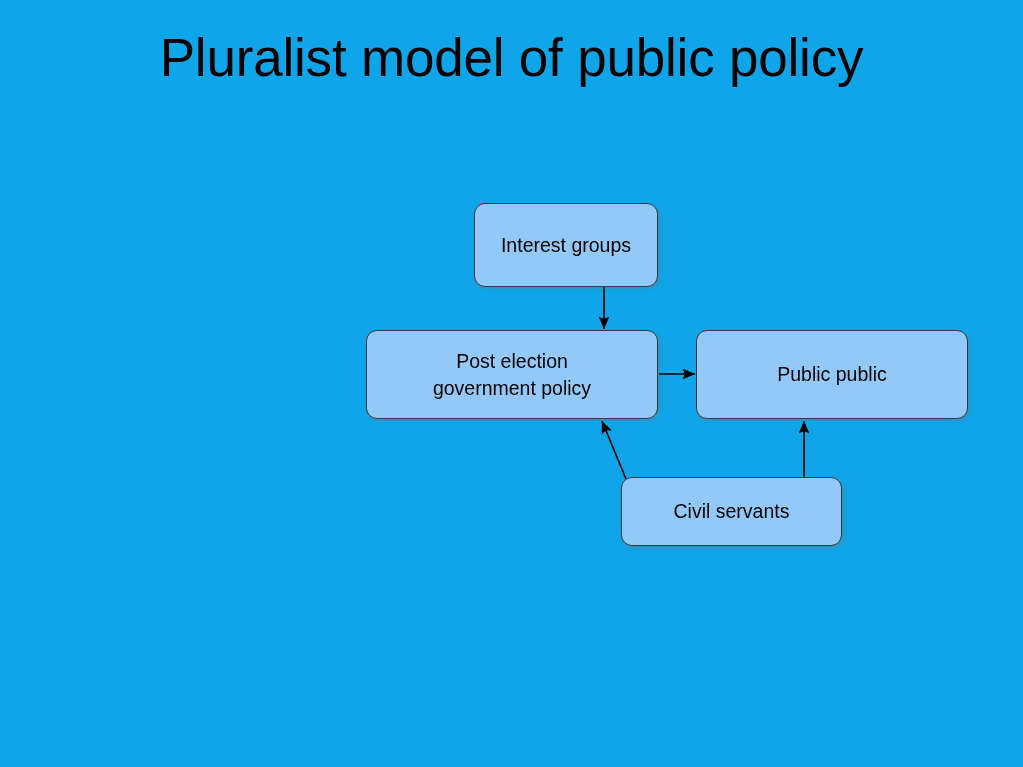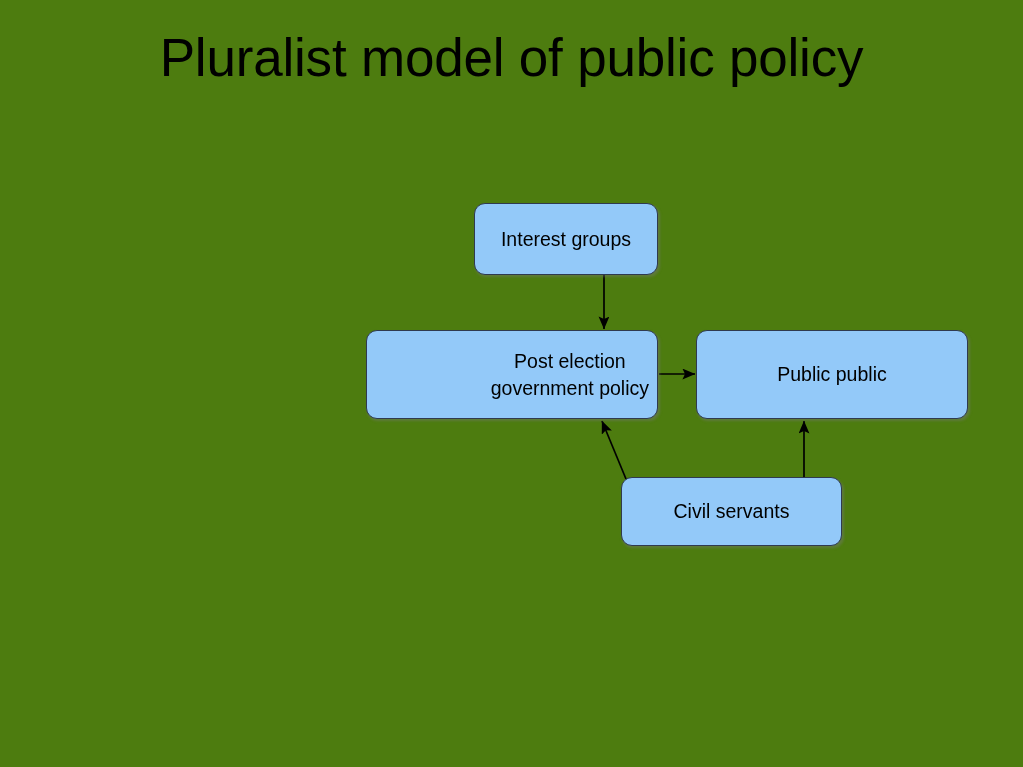--- a/index.html
+++ b/index.html
@@ -8,21 +8,21 @@
     padding: 0;
     background: #ffffff;
   }
   body {
     font-family: "Liberation Sans", sans-serif;
   }
   #slide {
     position: relative;
     width: 1023px;
     height: 767px;
-    background: #4d7c0f;
+    background: #0ea5e9;
     overflow: hidden;
   }
 
   
   #slide-title {
     position: absolute;
     left: 0;
     top: 26px;
     width: 1023px;
     text-align: center;
@@ -74,28 +74,27 @@
   .node .node-label {
     display: block;
     padding: 0 8px;
     white-space: pre-line;
   }
 
   #node-interest-groups {
     left: 474px;
     top: 203px;
     width: 184px;
-    height: 72px;
+    height: 84px;
   }
   #node-post-election {
     left: 366px;
     top: 330px;
     width: 292px;
     height: 89px;
-    justify-content: flex-end;
   }
   #node-public-policy {
     left: 696px;
     top: 330px;
     width: 272px;
     height: 89px;
   }
   #node-civil-servants {
     left: 621px;
     top: 477px;

